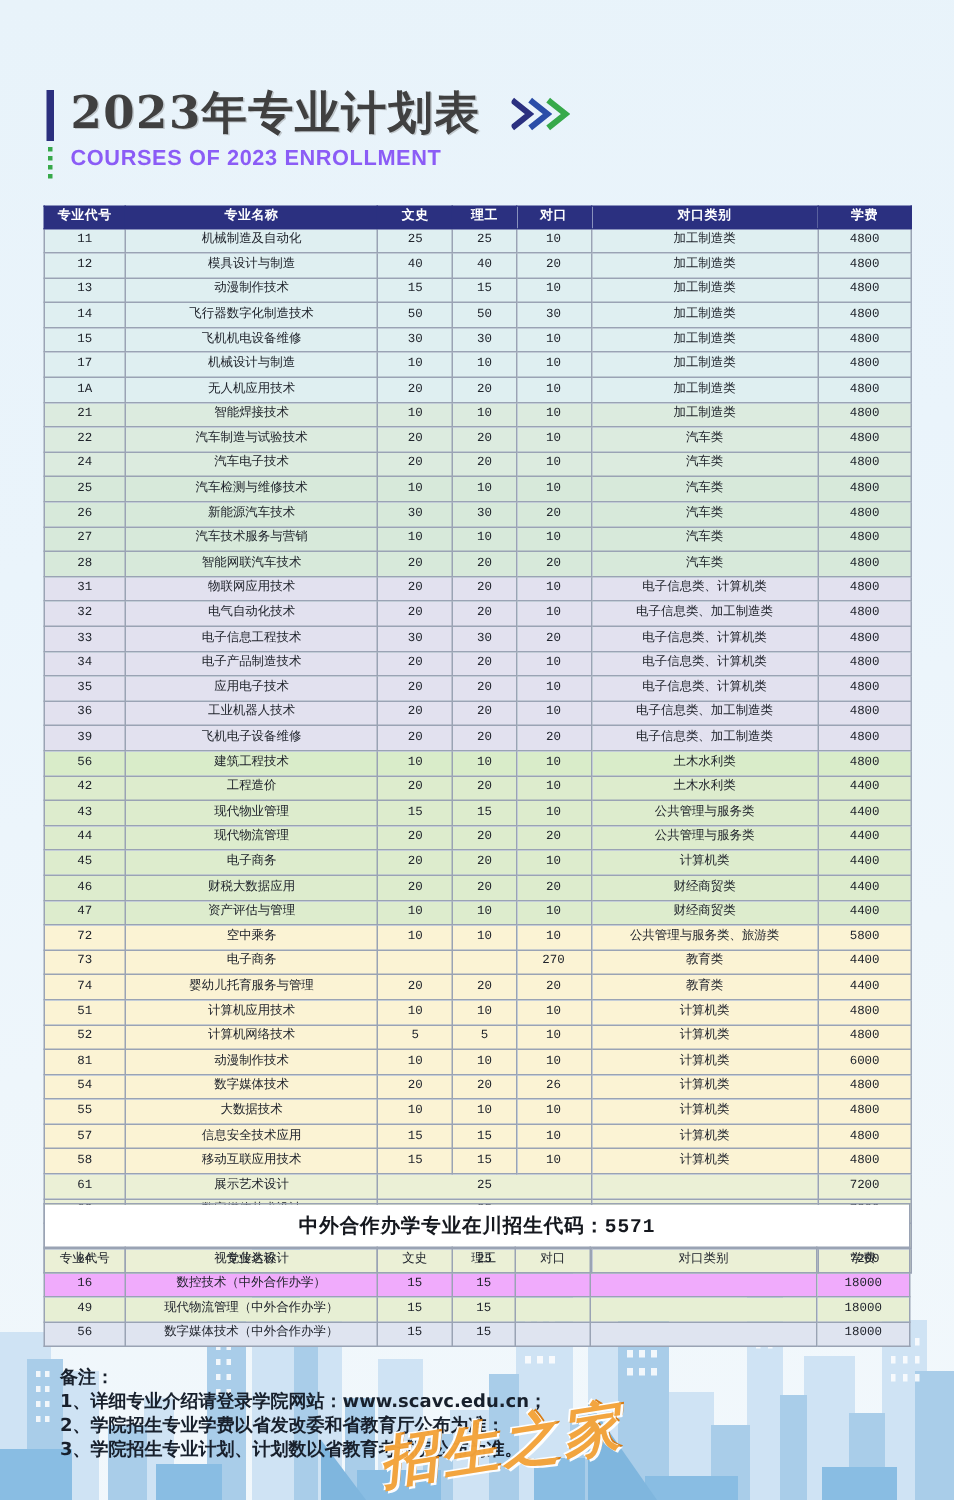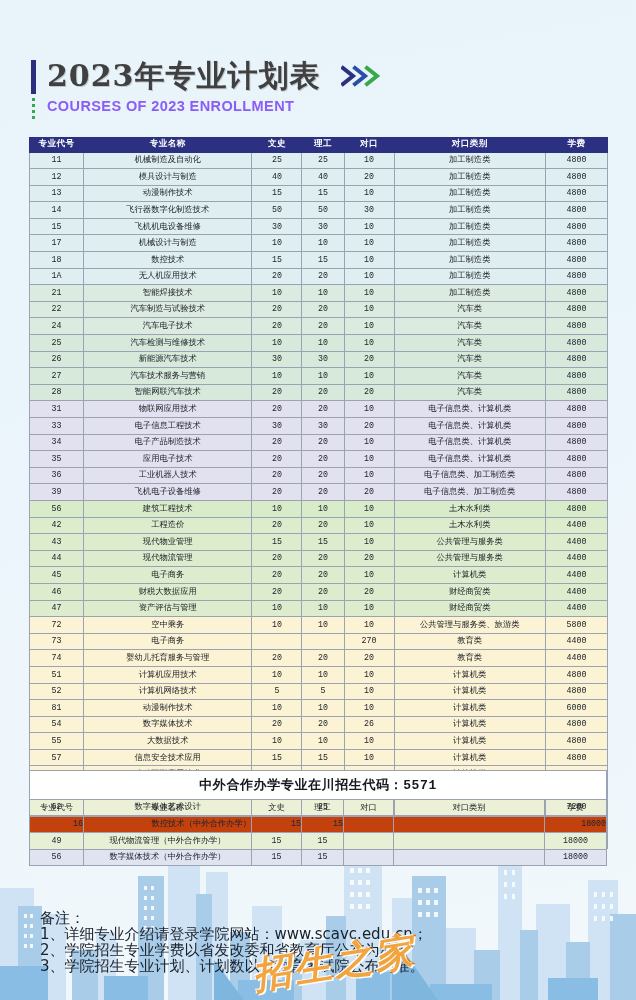--- a/index.html
+++ b/index.html
@@ -88,21 +88,21 @@
   }
 
   
   .tbl {
     position: absolute;
     border-collapse: collapse;
     table-layout: fixed;
     font-family: Liberation Mono, monospace;
   }
   #tbl-main  { left: 29px; top: 137px; width: 579px; }
-  #tbl-coop  { left: 29px; top: 770px; width: 475px; }
+  #tbl-coop  { left: 29px; top: 802px; width: 475px; }
 
   .tbl td, .tbl th {
     border: 1px solid #9aa3b4;
     font-size: 8.3px;
     line-height: 1;
     height: 15.6px;
     padding: 0;
     text-align: center;
     color: #20242c;
     font-weight: normal;
@@ -137,34 +137,34 @@
   .band-cream   td { background: #fbf3d4; }
   .band-pale    td { background: #ebf0d6; }
   .coop-title td {
     background: #ffffff;
     font-size: 13px;
     font-weight: bold;
     height: 28px;
     color: #15181e;
     letter-spacing: .6px;
   }
-  .coop-1 td { background: #c2410c; text-align: right; }
+  .coop-1 td { background: #f0abfc; }
   .coop-2 td { background: #e7efd4; }
   .coop-3 td { background: #dfe4f0; }
 
   
   #notes {
     position: absolute;
     left: 40px;
     top: 910px;
     width: 460px;
-    font-size: 15px;
+    font-size: 12px;
     line-height: 16px;
     color: #18202c;
-    font-weight: normal;
+    font-weight: bold;
     font-family: "DejaVu Sans", "Liberation Sans", sans-serif;
   }
   #notes .nline { white-space: nowrap; }
 
   
   #watermark {
     position: absolute;
     left: 252px;
     top: 938px;
     font-family: "DejaVu Serif", "Liberation Serif", serif;
@@ -373,29 +373,20 @@
       <tr class="band-blue">
         <td>17</td>
         <td>机械设计与制造</td>
         <td>10</td>
         <td>10</td>
         <td>10</td>
         <td>加工制造类</td>
         <td>4800</td>
       </tr>
       <tr class="band-blue">
-        <td>18</td>
-        <td>数控技术</td>
-        <td>15</td>
-        <td>15</td>
-        <td>10</td>
-        <td>加工制造类</td>
-        <td>4800</td>
-      </tr>
-      <tr class="band-blue">
         <td>1A</td>
         <td>无人机应用技术</td>
         <td>20</td>
         <td>20</td>
         <td>10</td>
         <td>加工制造类</td>
         <td>4800</td>
       </tr>
       <tr class="band-green1">
         <td>21</td>
@@ -460,20 +451,29 @@
         <td>汽车类</td>
         <td>4800</td>
       </tr>
       <tr class="band-lav">
         <td>31</td>
         <td>物联网应用技术</td>
         <td>20</td>
         <td>20</td>
         <td>10</td>
         <td>电子信息类、计算机类</td>
+        <td>4800</td>
+      </tr>
+      <tr class="band-lav">
+        <td>32</td>
+        <td>电气自动化技术</td>
+        <td>20</td>
+        <td>20</td>
+        <td>10</td>
+        <td>电子信息类、加工制造类</td>
         <td>4800</td>
       </tr>
       <tr class="band-lav">
         <td>33</td>
         <td>电子信息工程技术</td>
         <td>30</td>
         <td>30</td>
         <td>20</td>
         <td>电子信息类、计算机类</td>
         <td>4800</td>

